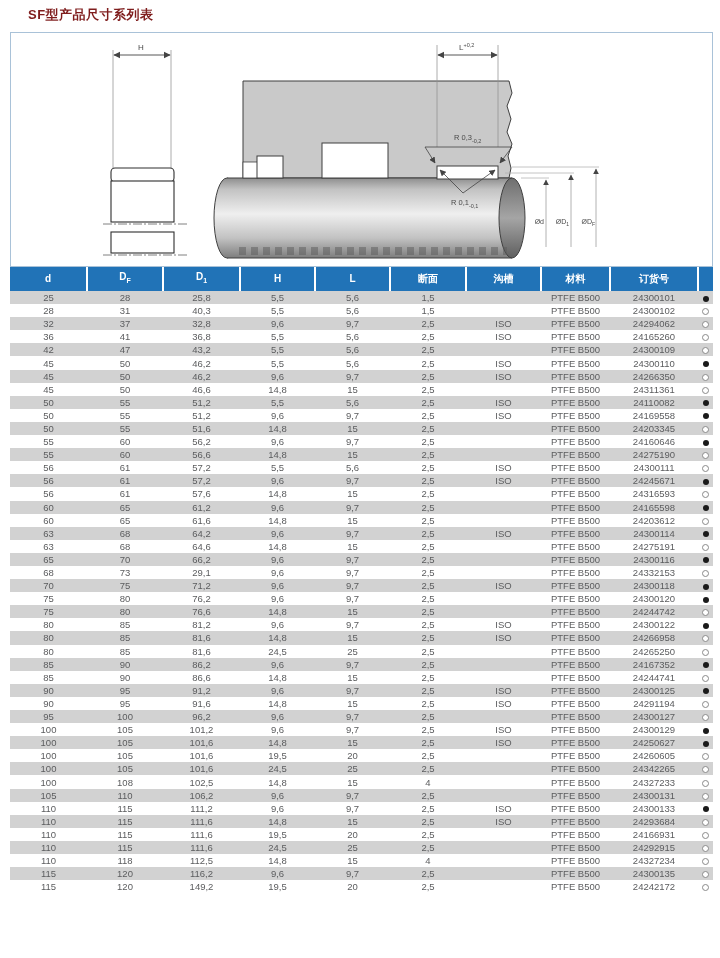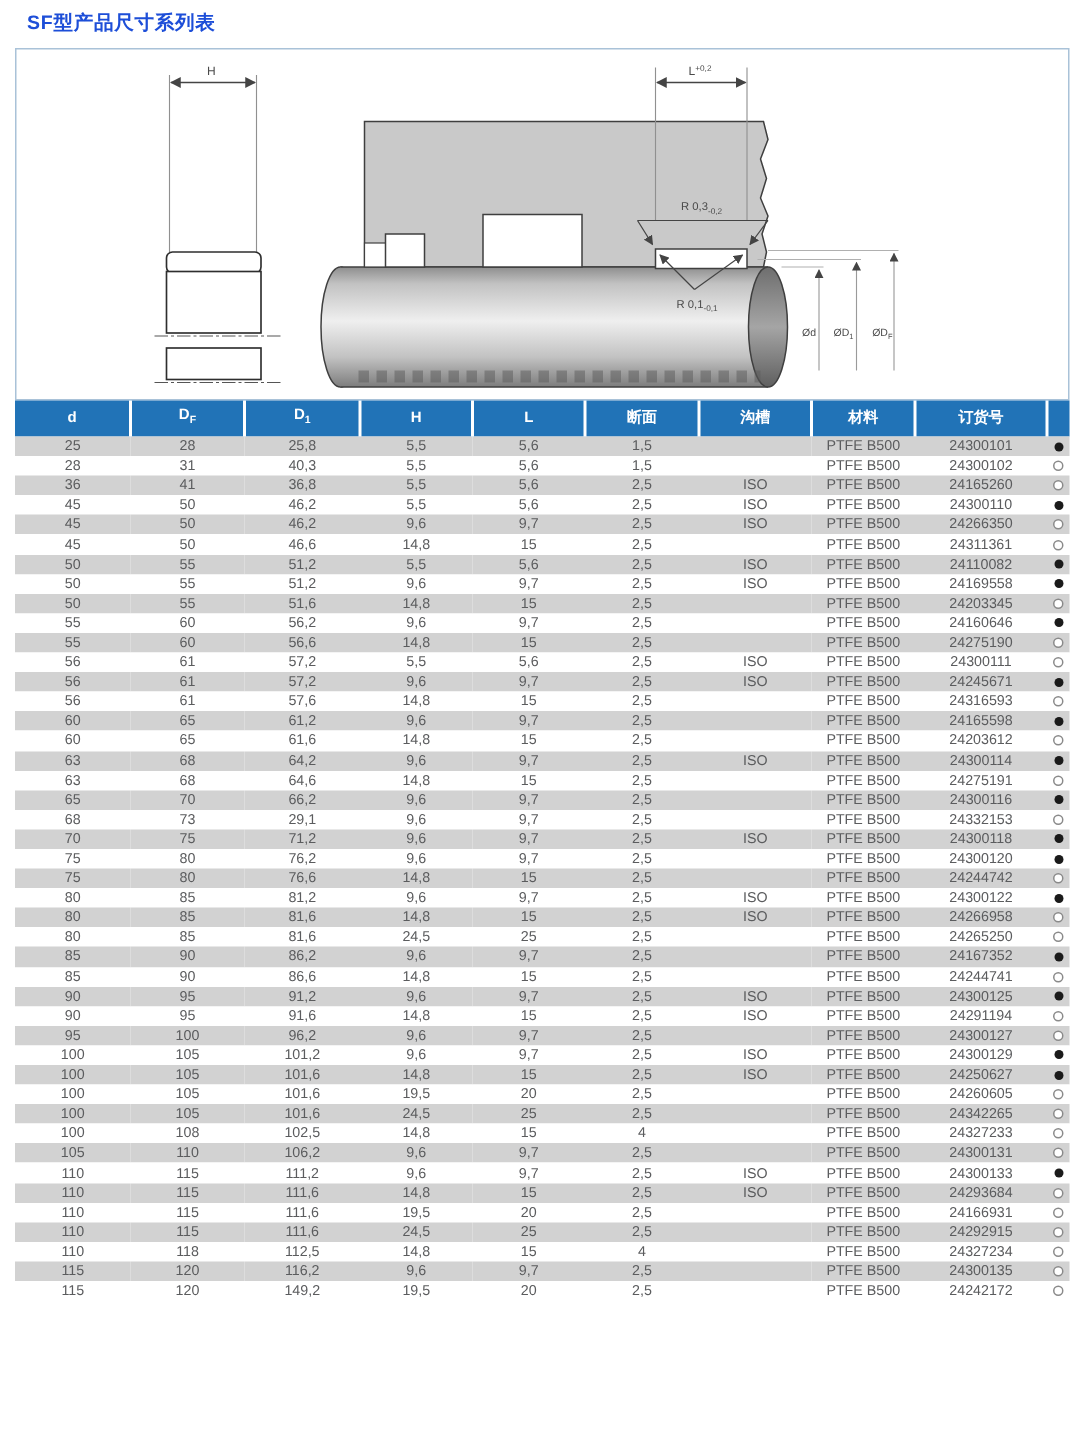--- a/index.html
+++ b/index.html
@@ -2,22 +2,22 @@
 <html><head>
 <meta charset="utf-8">
 <style>
   html,body{margin:0;padding:0;}
   body{
     width:720px;height:958px;position:relative;background:#ffffff;
     font-family:"Liberation Sans", sans-serif;
     -webkit-font-smoothing:antialiased;
   }
   .page-title{
-    position:absolute;left:18px;top:6px;
-    font-size:13px;font-weight:bold;color:#1d4ed8;letter-spacing:.5px;
+    position:absolute;left:28px;top:6px;
+    font-size:13px;font-weight:bold;color:#7f1d1d;letter-spacing:.5px;
   }
   .diagram-box{
     position:absolute;left:10px;top:32px;width:701px;height:233px;
     border:1px solid #a9c2d8;background:#ffffff;box-sizing:content-box;
   }
   .dim-table{
     position:absolute;left:10px;top:267px;width:703px;
     border-collapse:collapse;table-layout:fixed;
   }
   .dim-table thead th{
@@ -162,32 +162,56 @@
         <td>40,3</td>
         <td>5,5</td>
         <td>5,6</td>
         <td>1,5</td>
         <td></td>
         <td>PTFE B500</td>
         <td>24300102</td>
         <td><span class="dot open"></span></td>
       </tr>
       <tr>
+        <td>32</td>
+        <td>37</td>
+        <td>32,8</td>
+        <td>9,6</td>
+        <td>9,7</td>
+        <td>2,5</td>
+        <td>ISO</td>
+        <td>PTFE B500</td>
+        <td>24294062</td>
+        <td><span class="dot open"></span></td>
+      </tr>
+      <tr>
         <td>36</td>
         <td>41</td>
         <td>36,8</td>
         <td>5,5</td>
         <td>5,6</td>
         <td>2,5</td>
         <td>ISO</td>
         <td>PTFE B500</td>
         <td>24165260</td>
         <td><span class="dot open"></span></td>
       </tr>
       <tr>
+        <td>42</td>
+        <td>47</td>
+        <td>43,2</td>
+        <td>5,5</td>
+        <td>5,6</td>
+        <td>2,5</td>
+        <td></td>
+        <td>PTFE B500</td>
+        <td>24300109</td>
+        <td><span class="dot open"></span></td>
+      </tr>
+      <tr>
         <td>45</td>
         <td>50</td>
         <td>46,2</td>
         <td>5,5</td>
         <td>5,6</td>
         <td>2,5</td>
         <td>ISO</td>
         <td>PTFE B500</td>
         <td>24300110</td>
         <td><span class="dot filled"></span></td>

